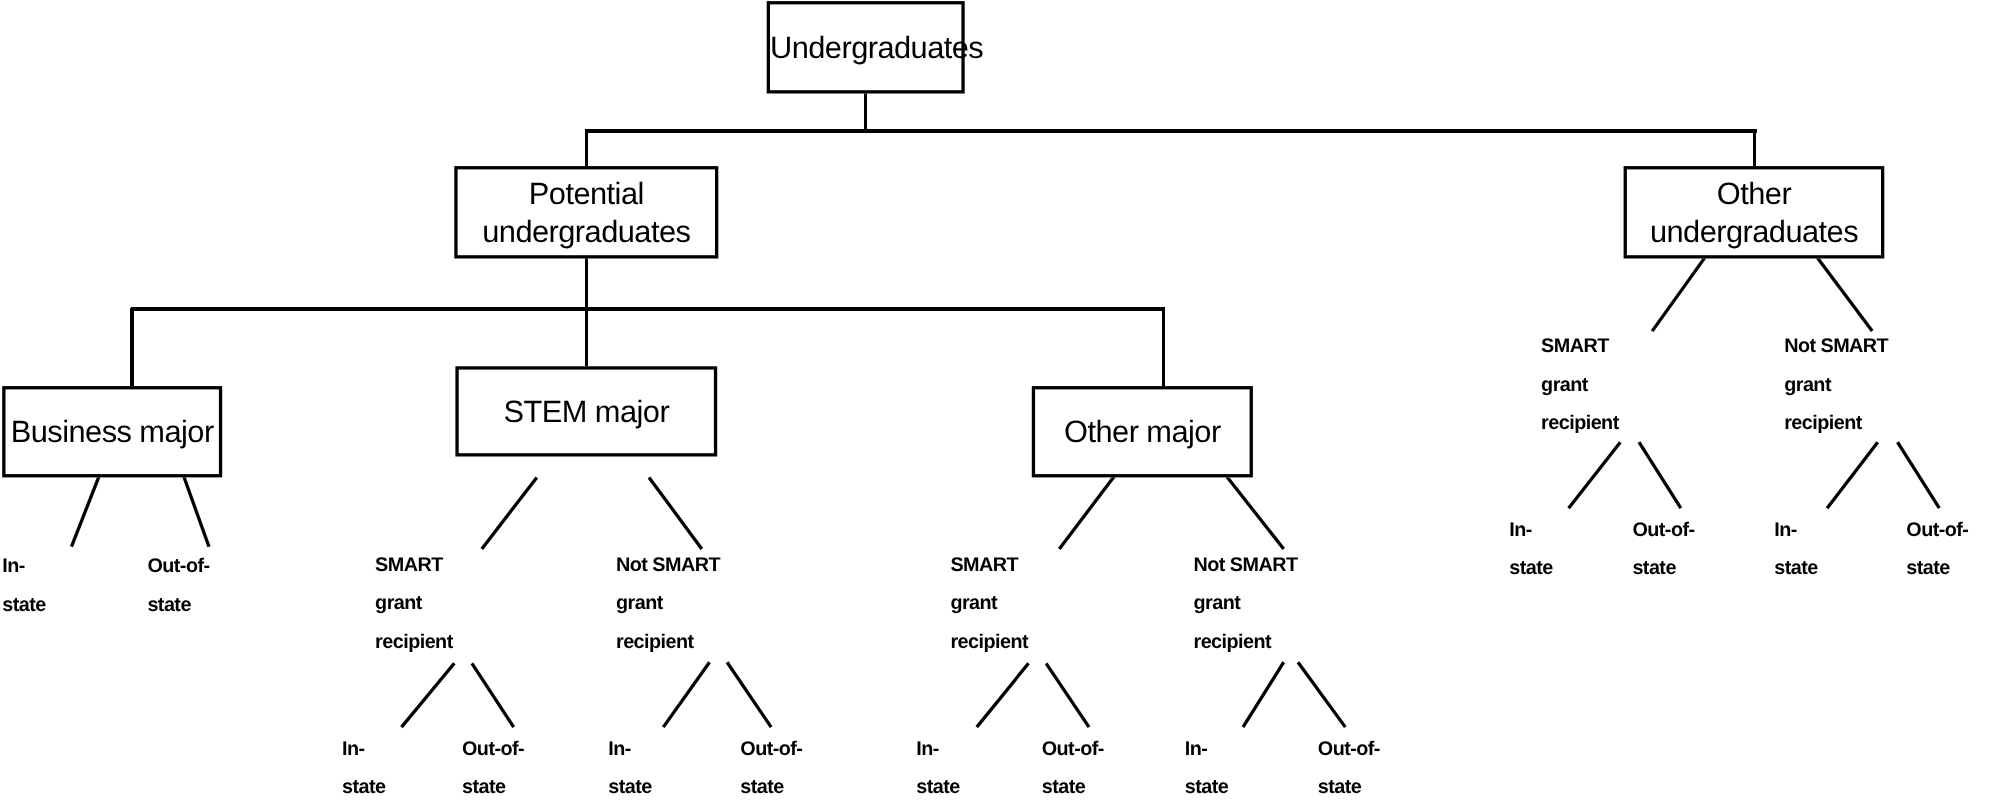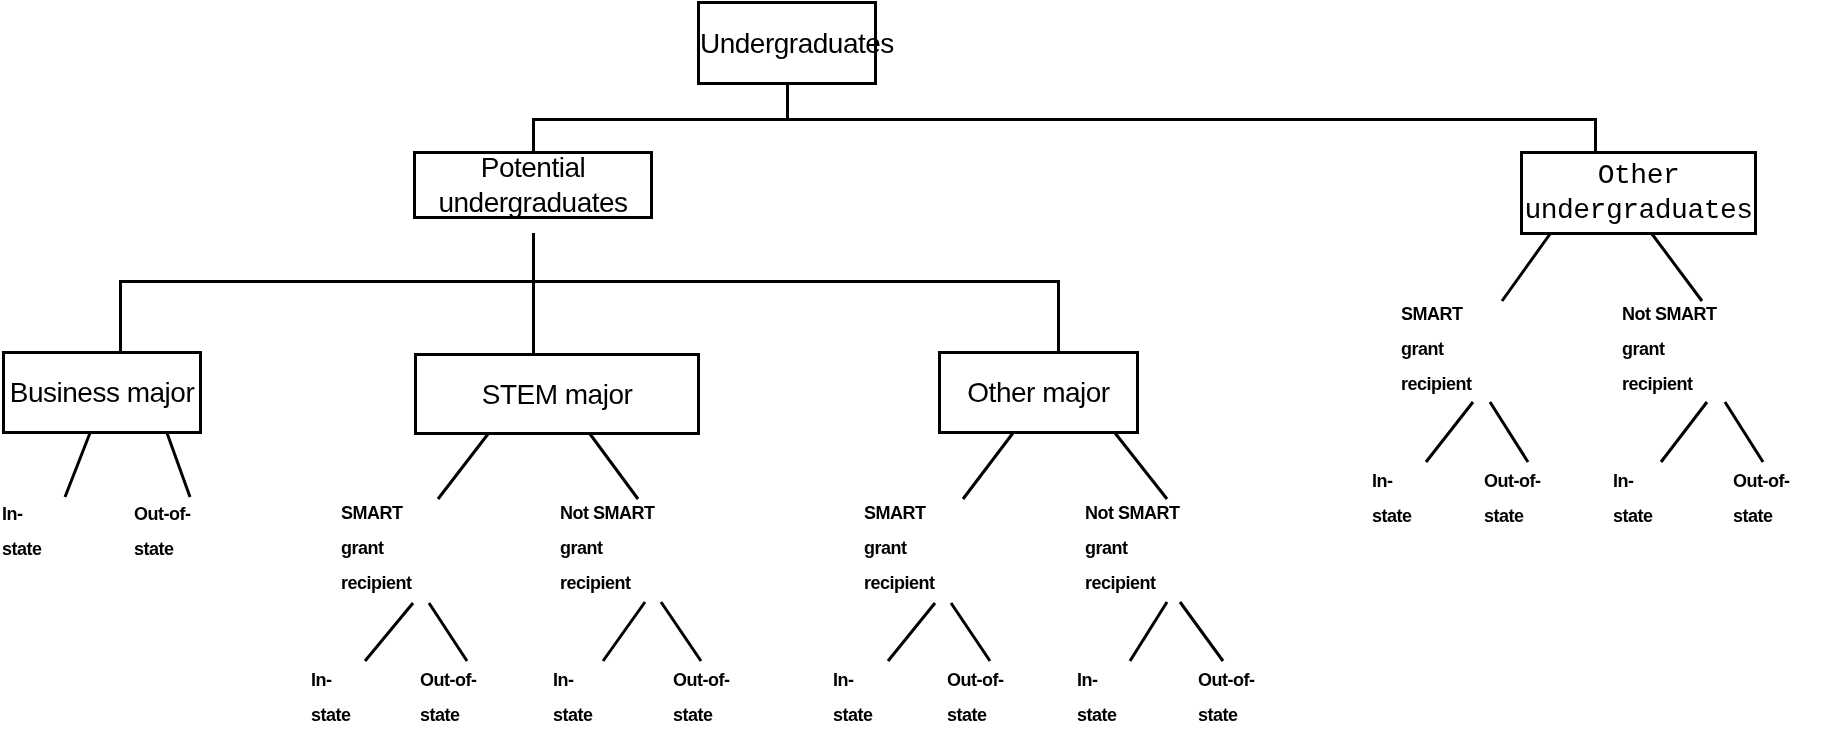--- a/index.html
+++ b/index.html
@@ -102,35 +102,35 @@
     <line x1="1490" y1="402" x2="1528" y2="462"></line>
 
     <line x1="1707" y1="402" x2="1661" y2="462"></line>
     <line x1="1725" y1="402" x2="1763" y2="462"></line>
   </svg>
 
   <div class="node-box" style="left:697px; top:1px; width:180px; height:84px;">
     <div>Undergraduates</div>
   </div>
 
-  <div class="node-box" style="left:413px; top:151px; width:240px; height:68px;">
+  <div class="node-box" style="left:413px; top:151px; width:240px; height:84px;">
     <div>Potential</div>
     <div>undergraduates</div>
   </div>
 
-  <div class="node-box" style="left:1520px; top:151px; width:237px; height:84px;font-family:Liberation Mono, monospace;">
+  <div class="node-box" style="left:1476px; top:151px; width:237px; height:84px;">
     <div>Other</div>
     <div>undergraduates</div>
   </div>
 
   <div class="node-box" style="left:2px; top:351px; width:200px; height:83px;">
     <div>Business major</div>
   </div>
 
-  <div class="node-box" style="left:414px; top:353px; width:286px; height:82px;">
+  <div class="node-box" style="left:414px; top:333px; width:238px; height:82px;">
     <div>STEM major</div>
   </div>
 
   <div class="node-box" style="left:938px; top:351px; width:201px; height:83px;">
     <div>Other major</div>
   </div>
 
   <div class="node-text" style="left:2px; top:497px; width:110px;">
     <div>In-</div>
     <div>state</div>

